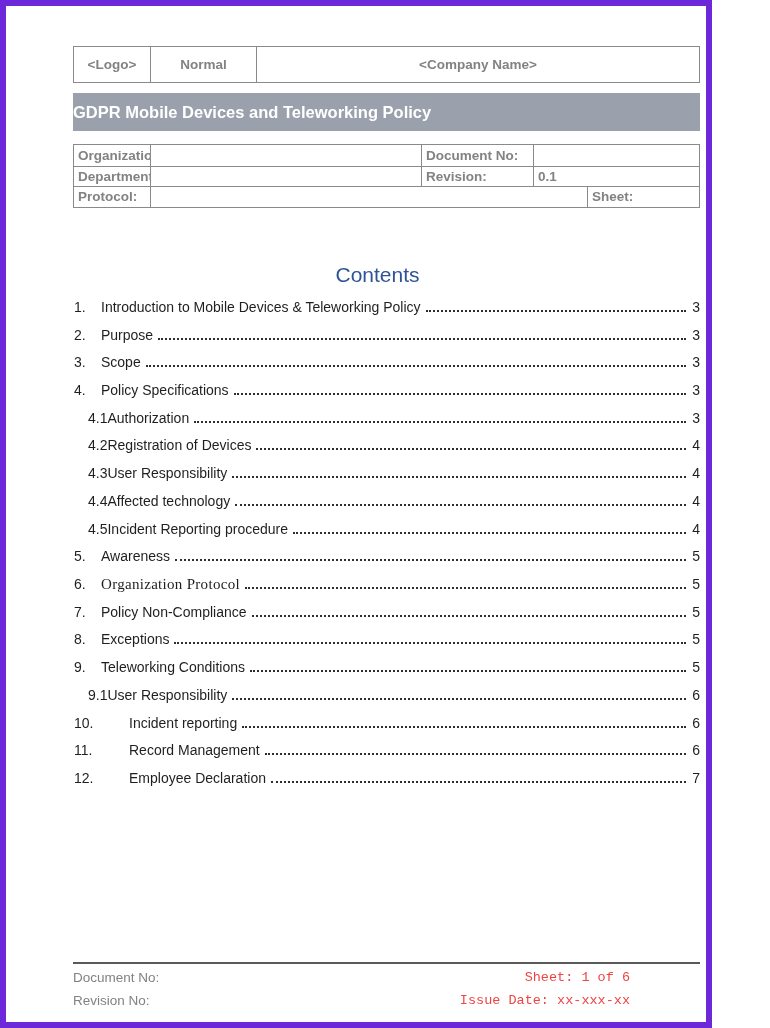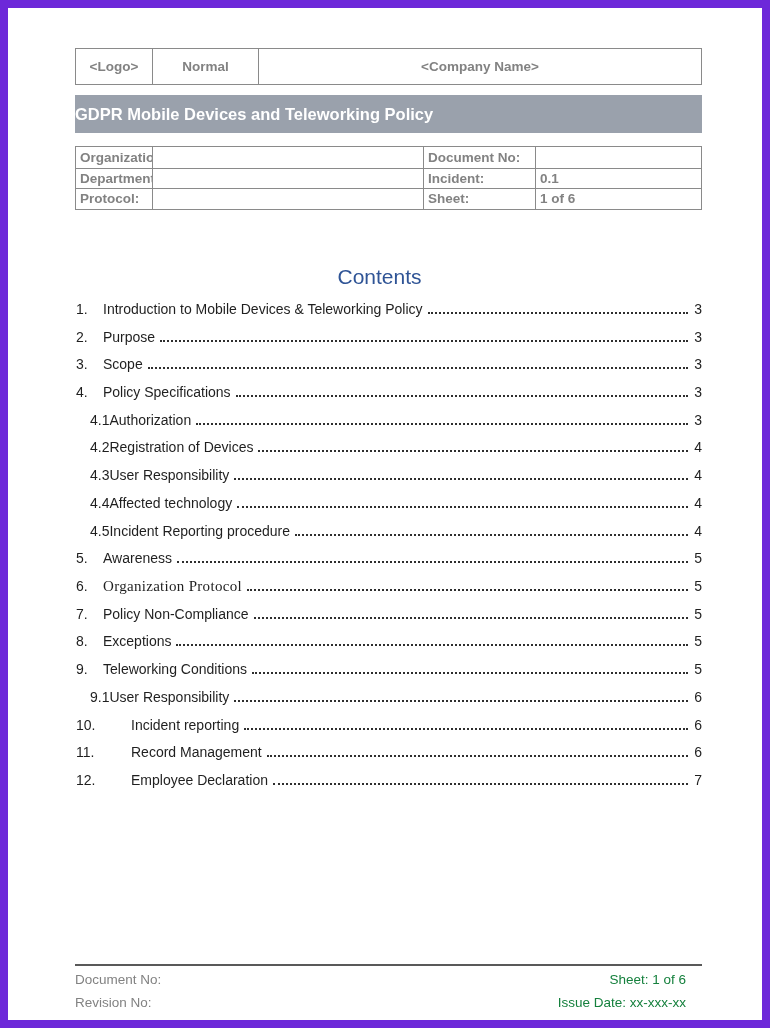--- a/index.html
+++ b/index.html
@@ -1,22 +1,22 @@
 <!DOCTYPE html>
 <html style="--title-bar-bg: #9aa1ac; --heading-blue: #2f5496;"><head>
 <meta charset="utf-8">
 <style>
   html, body { margin: 0; padding: 0; background: #ffffff; }
   .page {
     position: relative;
-    width: 770px;
+    width: 712px;
     height: 1028px;
     box-sizing: border-box;
     background: #ffffff;
-    border: 8px solid #6d28d9;
+    border: 6px solid #6d28d9;
     font-family: "Liberation Sans", sans-serif;
     overflow: hidden;
   }
 
   
   .header-table {
     position: absolute; left: 67px; top: 40px; width: 627px; height: 37px;
     display: flex; box-sizing: border-box;
     border: 1.5px solid #8a8a8a;
   }
@@ -87,21 +87,21 @@
   .footer-rule {
     position: absolute; left: 67px; top: 956px; width: 627px; height: 2px;
     background: #595959;
   }
   .footer-left {
     position: absolute; left: 67px; top: 961px;
     font-size: 13.5px; color: #828282; line-height: 22.5px;
   }
   .footer-right {
     position: absolute; right: 76px; top: 961px; text-align: right;
-    font-size: 13.5px; color: #15803d; line-height: 22.5px;
+    font-size: 13.5px; color: #ef4444; line-height: 22.5px; font-family: Liberation Mono, monospace;
   }
 </style>
 </head>
 <body>
 
 <div class="page">
 
   <div class="header-table">
     <div class="header-cell hc-logo">&lt;Logo&gt;</div>
     <div class="header-cell hc-class">Normal</div>
@@ -115,28 +115,27 @@
   <div class="info-table">
     <div class="info-row">
       <div class="info-cell ic-l1">Organization:</div>
       <div class="info-cell ic-v1"></div>
       <div class="info-cell ic-l2">Document No:</div>
       <div class="info-cell ic-v2"></div>
     </div>
     <div class="info-row">
       <div class="info-cell ic-l1">Department:</div>
       <div class="info-cell ic-v1"></div>
-      <div class="info-cell ic-l2">Incident:</div>
+      <div class="info-cell ic-l2">Revision:</div>
       <div class="info-cell ic-v2">0.1</div>
     </div>
     <div class="info-row">
       <div class="info-cell ic-l1">Protocol:</div>
       <div class="info-cell ic-v1"></div>
       <div class="info-cell ic-l2">Sheet:</div>
-      <div class="info-cell ic-v2">1 of 6</div>
     </div>
   </div>
 
   <div class="contents-heading">Contents</div>
 
   <div class="toc">
       <div class="toc-row">
         <span class="num">1.</span>
         <span class="label">Introduction to Mobile Devices &amp; Teleworking Policy</span>
         <span class="dots"></span>

